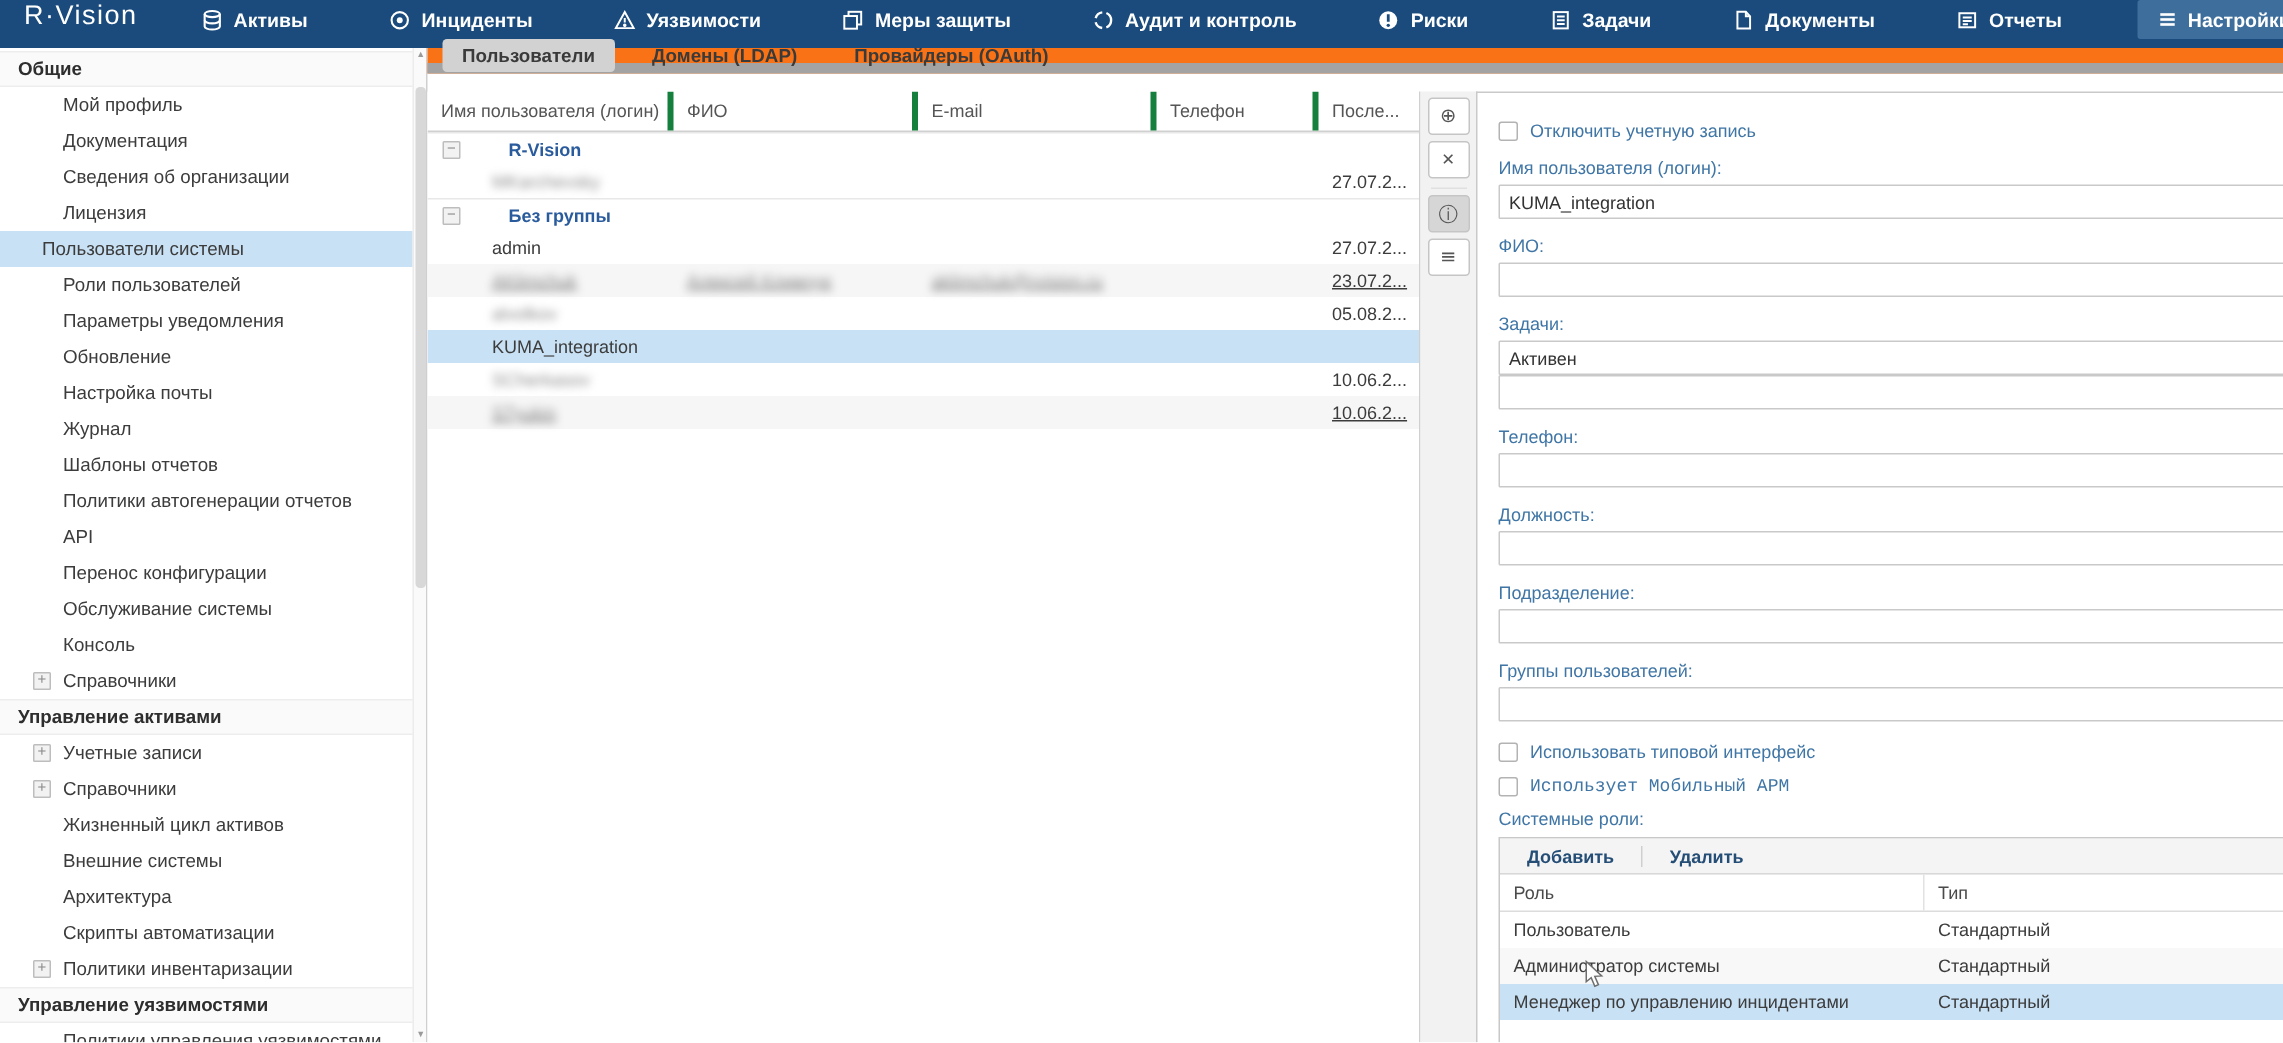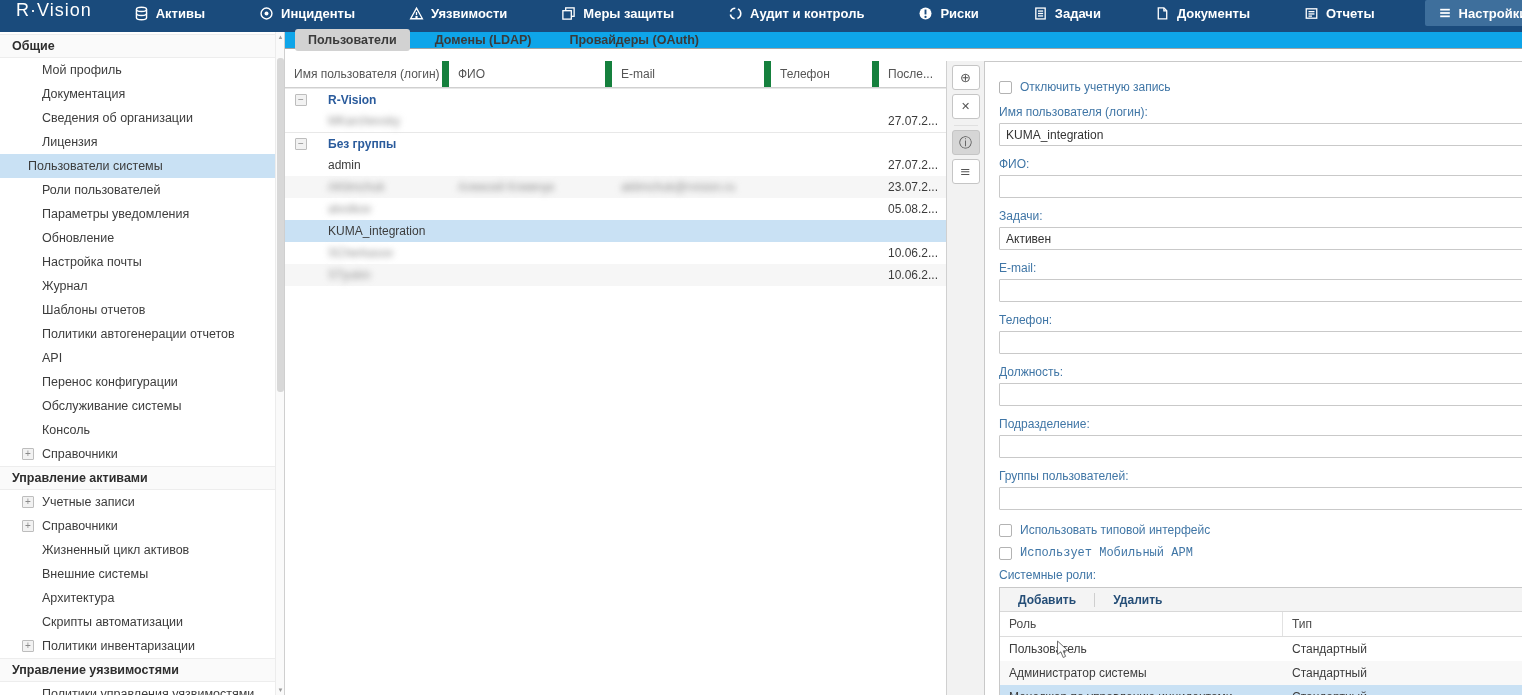--- a/index.html
+++ b/index.html
@@ -29,41 +29,41 @@
   .sb-item.expandable { padding-left:22px; }
   .pm-box { display:inline-flex; width:12px; height:12px; border:1px solid #bdbdbd; background:#f2f2f2;
             color:#8a8a8a; font-size:10px; line-height:10px; align-items:center; justify-content:center;
             margin-right:8px; border-radius:1px; }
   .sb-scroll { position:absolute; right:0; top:0; bottom:0; width:9px; background:#fafafa;
                border-left:1px solid #ececec; }
   .sb-thumb { position:absolute; left:1px; top:26px; width:7px; height:334px; background:#d8d8d8; border-radius:3px; }
   .sb-arrow { position:absolute; left:1px; width:7px; text-align:center; font-size:6px; color:#9a9a9a; }
 
   
-  .tabbar { position:absolute; left:285px; top:32px; width:1237px; height:17px; background:#0ea5e9;
-            border-bottom:1px solid #a3a3a3; display:flex; align-items:center; }
+  .tabbar { position:absolute; left:285px; top:32px; width:1237px; height:17px; background:#f97316;
+            border-bottom:7px solid #a3a3a3; display:flex; align-items:center; }
   .tab { font-size:12.5px; font-weight:700; color:#3a3a3a; padding:4px 13px; margin-left:12px;
          border-radius:3px; cursor:pointer; white-space:nowrap; }
   .tab.active { background:#d2d2d2; margin-left:10px; }
 
   
   .table-panel { position:absolute; left:285px; top:61px; width:662px; height:634px; background:#fff;
                  border-right:1px solid #d0d0d0; overflow:hidden; }
   .uheader { display:grid; grid-template-columns:164px 163px 159px 108px 1fr; height:27px;
              border-bottom:1px solid #d0d0d0; background:#fff; }
   .uheader .hc { display:flex; align-items:center; font-size:12px; color:#555; padding-left:9px;
-                 border-right:7px solid #15803d; white-space:nowrap; overflow:hidden; }
+                 border-right:4px solid #15803d; white-space:nowrap; overflow:hidden; }
   .uheader .hc:last-child { border-right:none;text-align:center; }
   .sort-arrow { color:#7a7a7a; font-size:11px; margin-left:4px; }
   .grow { height:22px; display:flex; align-items:center; border-top:1px solid #e8e8e8; cursor:pointer; }
   .grow .pm-box { margin-left:10px; margin-right:0; }
-  .gname { margin-left:21px; font-size:12px; font-weight:700; color:#2a5b9c; }
+  .gname { margin-left:32px; font-size:12px; font-weight:700; color:#2a5b9c; }
   .urow { display:grid; grid-template-columns:164px 163px 159px 108px 1fr; height:22px; align-items:center;
           font-size:12px; cursor:pointer; }
-  .urow.alt { background:#f6f6f6; }
+  .urow.alt { background:#f6f6f6;text-decoration:underline; }
   .urow.sel { background:#c9e1f4; }
   .urow .login { padding-left:43px; white-space:nowrap; overflow:hidden; }
   .urow .cell { padding-left:9px; white-space:nowrap; overflow:hidden; }
   .blur { filter:blur(3px); color:#8f8f8f; }
 
   
   .strip { position:absolute; left:947px; top:61px; width:37px; height:634px; background:#f2f2f2; }
   .tool-btn { width:28px; height:25px; margin:4px auto 0 auto; background:#fff; border:1px solid #c5c5c5;
               border-radius:3px; display:flex; align-items:center; justify-content:center;
               font-family:"DejaVu Sans", sans-serif; font-size:13px; color:#555; cursor:pointer; }
@@ -375,21 +375,20 @@
 
     <div class="f-label">Имя пользователя (логин):</div>
     <input class="f-input" type="text" value="KUMA_integration" style="">
 
     <div class="f-label">ФИО:</div>
     <input class="f-input" type="text" value="" style="">
 
     <div class="f-label">Задачи:</div>
     <input class="f-input" type="text" value="Активен" style="">
 
-    <div class="f-label">E-mail:</div>
     <input class="f-input" type="text" value="" style="">
 
     <div class="f-label">Телефон:</div>
     <input class="f-input" type="text" value="" style="">
 
     <div class="f-label">Должность:</div>
     <input class="f-input" type="text" value="" style="">
 
     <div class="f-label">Подразделение:</div>
     <input class="f-input" type="text" value="" style="">

